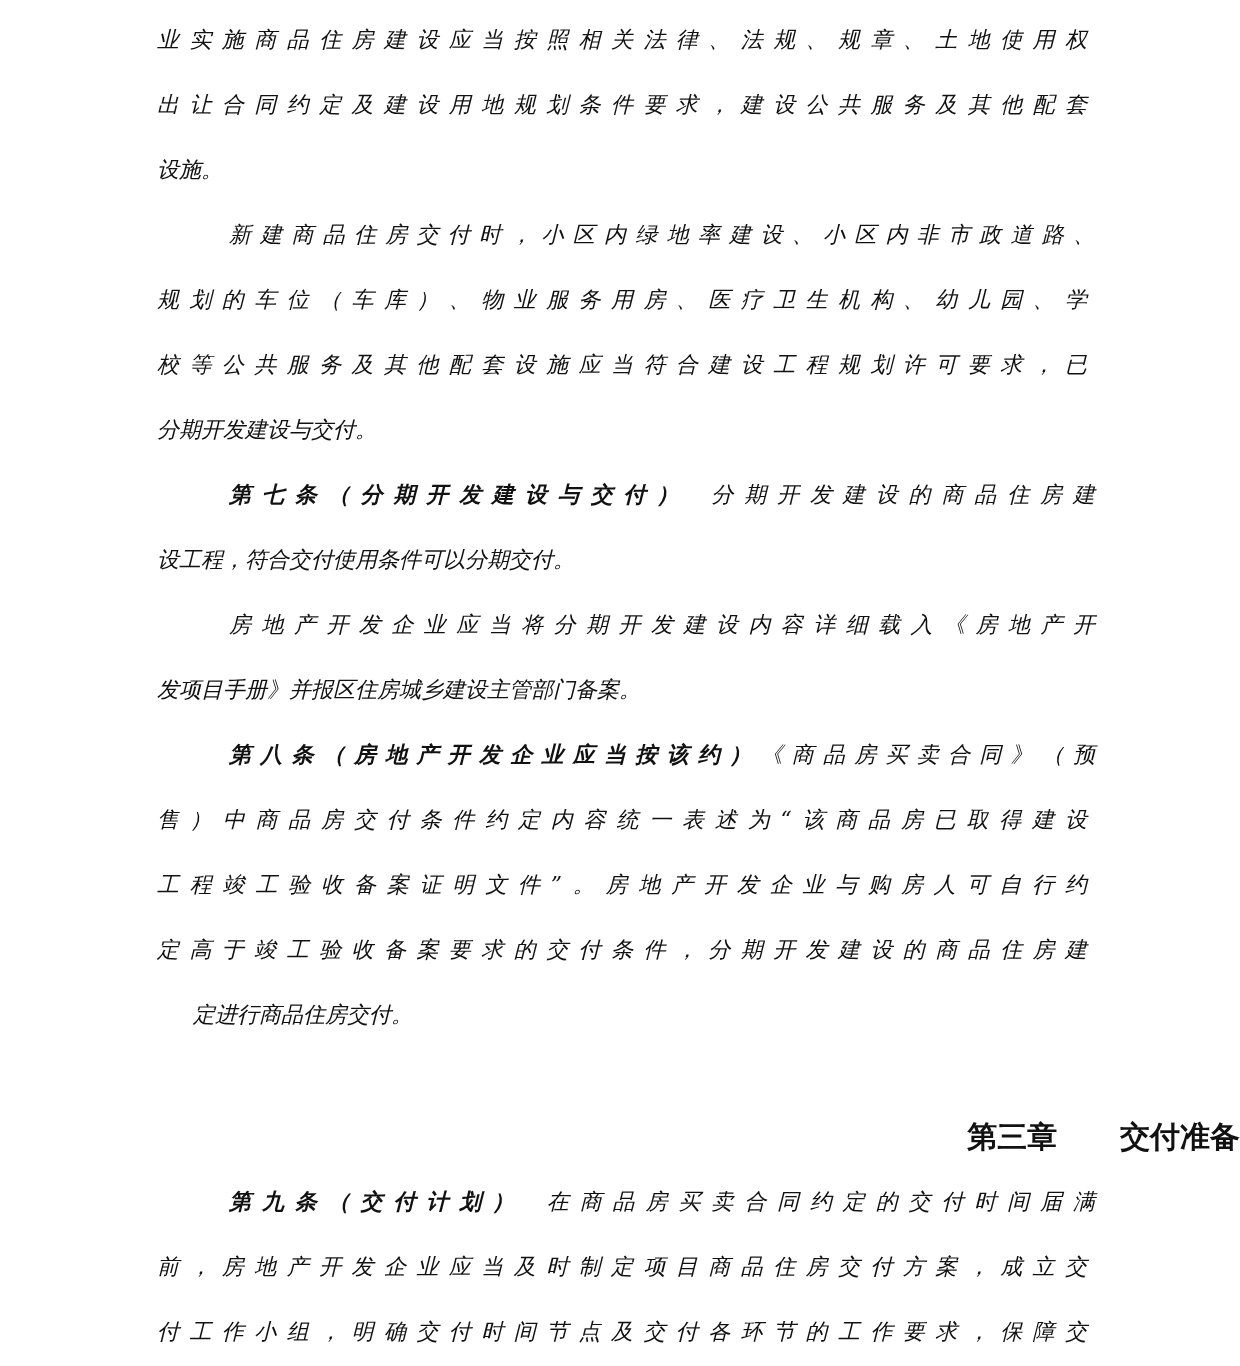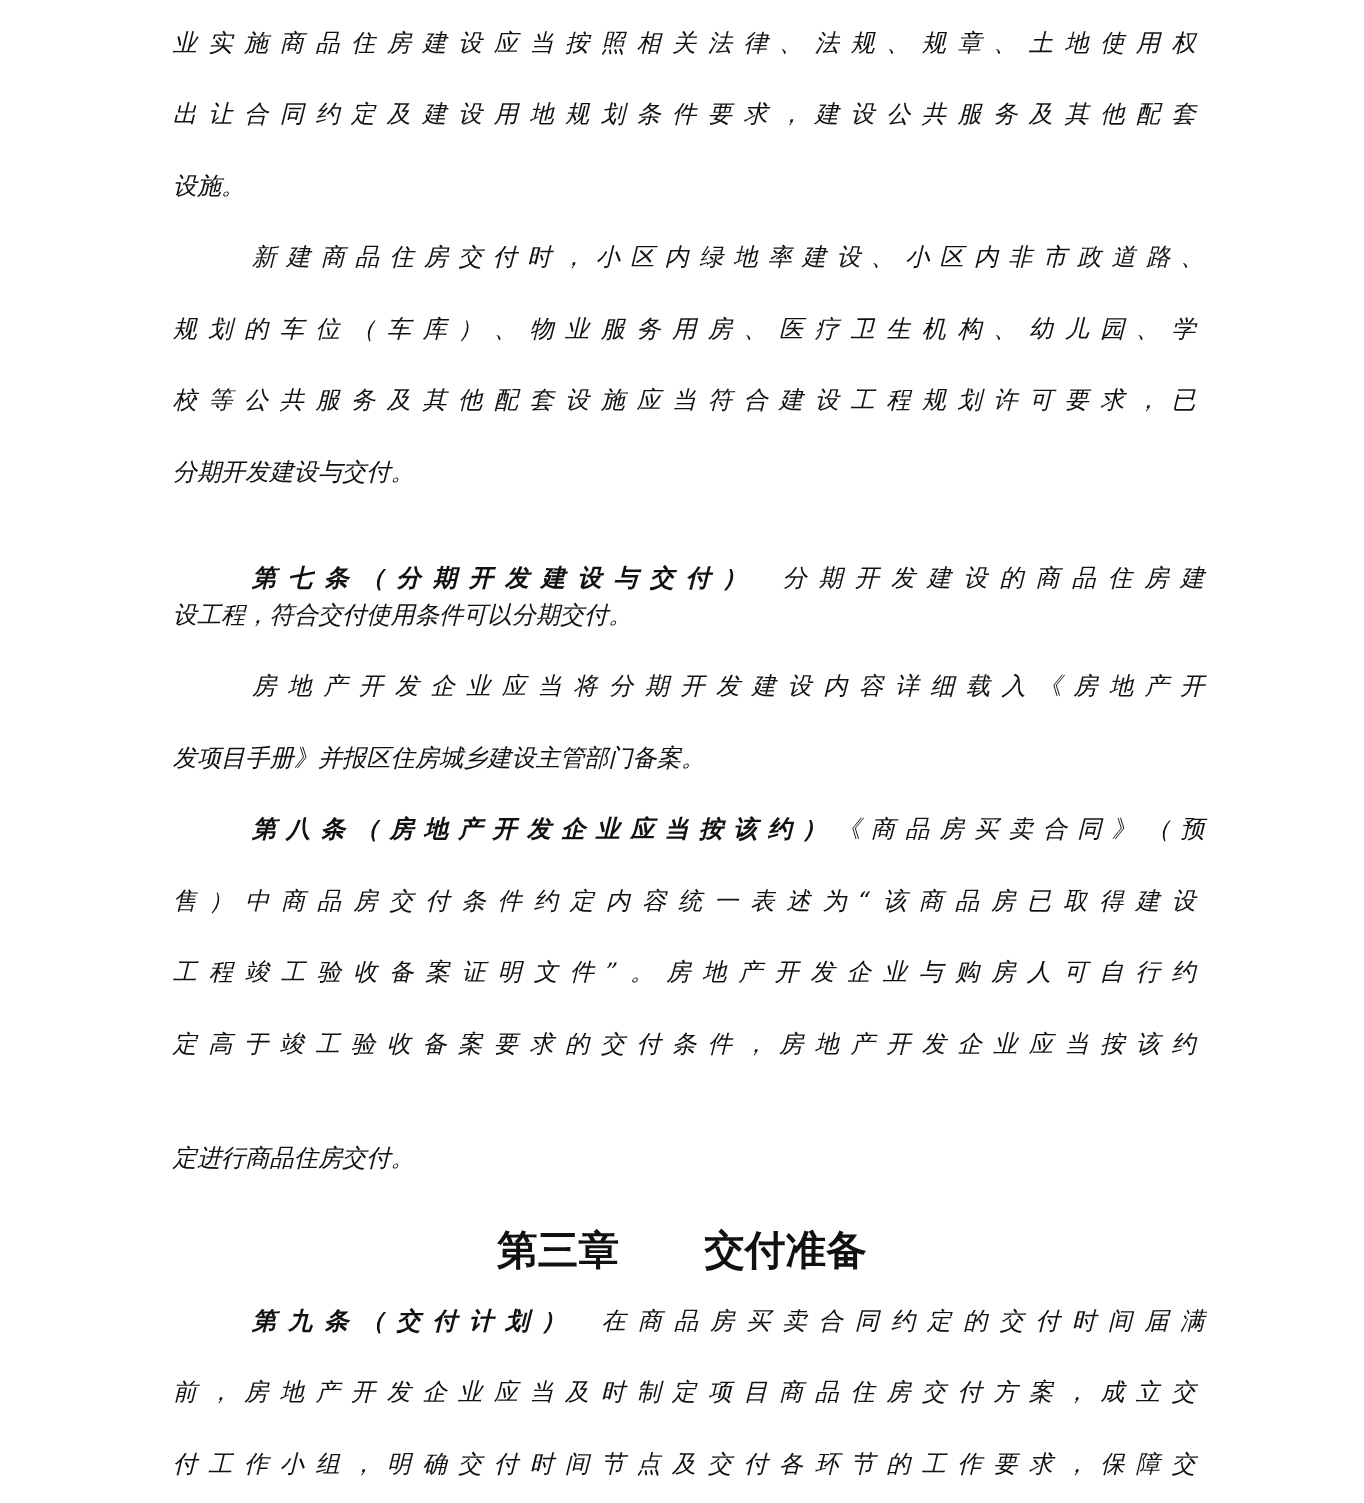--- a/index.html
+++ b/index.html
@@ -44,56 +44,56 @@
       font-family: "DejaVu Sans", "Liberation Sans", sans-serif;
       font-weight: bold;
     }
     .chapter {
       position: absolute;
       left: 0;
       width: 1240px;
       top: 1117px;
       height: 40px;
       line-height: 40px;
-      font-size: 37px;
-      text-align: center;
+      font-size: 30px;
+      text-align: right;
       font-family: "DejaVu Sans", "Liberation Sans", sans-serif;
       font-weight: bold;
       white-space: pre;
     }
   </style>
 </head>
 <body>
 
 <div class="page">
 
   <div class="line" style="top:20px;">业实施商品住房建设应当按照相关法律、法规、规章、土地使用权</div>
   <div class="line" style="top:85px;">出让合同约定及建设用地规划条件要求，建设公共服务及其他配套</div>
   <div class="line last" style="top:150px;">设施。</div>
 
   <div class="line indent" style="top:215px;">新建商品住房交付时，小区内绿地率建设、小区内非市政道路、</div>
   <div class="line" style="top:280px;">规划的车位（车库）、物业服务用房、医疗卫生机构、幼儿园、学</div>
   <div class="line" style="top:345px;">校等公共服务及其他配套设施应当符合建设工程规划许可要求，已</div>
   <div class="line last" style="top:410px;">分期开发建设与交付。</div>
 
-  <div class="line indent" style="top:475px;margin-top:32px;">
+  <div class="line indent" style="top:475px;">
     <span class="bold">第七条（分期开发建设与交付）</span><span> </span><span>分期开发建设的商品住房建</span>
   </div>
   <div class="line last" style="top:540px;">设工程，符合交付使用条件可以分期交付。</div>
 
   <div class="line indent" style="top:605px;">房地产开发企业应当将分期开发建设内容详细载入《房地产开</div>
   <div class="line last" style="top:670px;">发项目手册》并报区住房城乡建设主管部门备案。</div>
 
   <div class="line indent" style="top:735px;">
     <span class="bold">第八条（房地产开发企业应当按该约）</span><span>《商品房买卖合同》（预</span>
   </div>
   <div class="line" style="top:800px;">售）中商品房交付条件约定内容统一表述为“该商品房已取得建设</div>
   <div class="line" style="top:865px;">工程竣工验收备案证明文件”。房地产开发企业与购房人可自行约</div>
-  <div class="line" style="top:930px;">定高于竣工验收备案要求的交付条件，房地产开发企业应当按该约</div>
-  <div class="line last" style="top:1034px;">定进行商品住房交付。</div>
+  <div class="line" style="top:930px;">定高于竣工验收备案要求的交付条件，分期开发建设的商品住房建</div>
+  <div class="line last" style="top:995px;margin-left:36px;">定进行商品住房交付。</div>
 
   <div class="line indent" style="top:1182px;">
     <span class="bold">第九条（交付计划）</span><span> </span><span>在商品房买卖合同约定的交付时间届满</span>
   </div>
   <div class="line" style="top:1247px;">前，房地产开发企业应当及时制定项目商品住房交付方案，成立交</div>
   <div class="line" style="top:1312px;">付工作小组，明确交付时间节点及交付各环节的工作要求，保障交</div>
 </div>
 
 <div class="chapter">第三章      交付准备</div>
 

